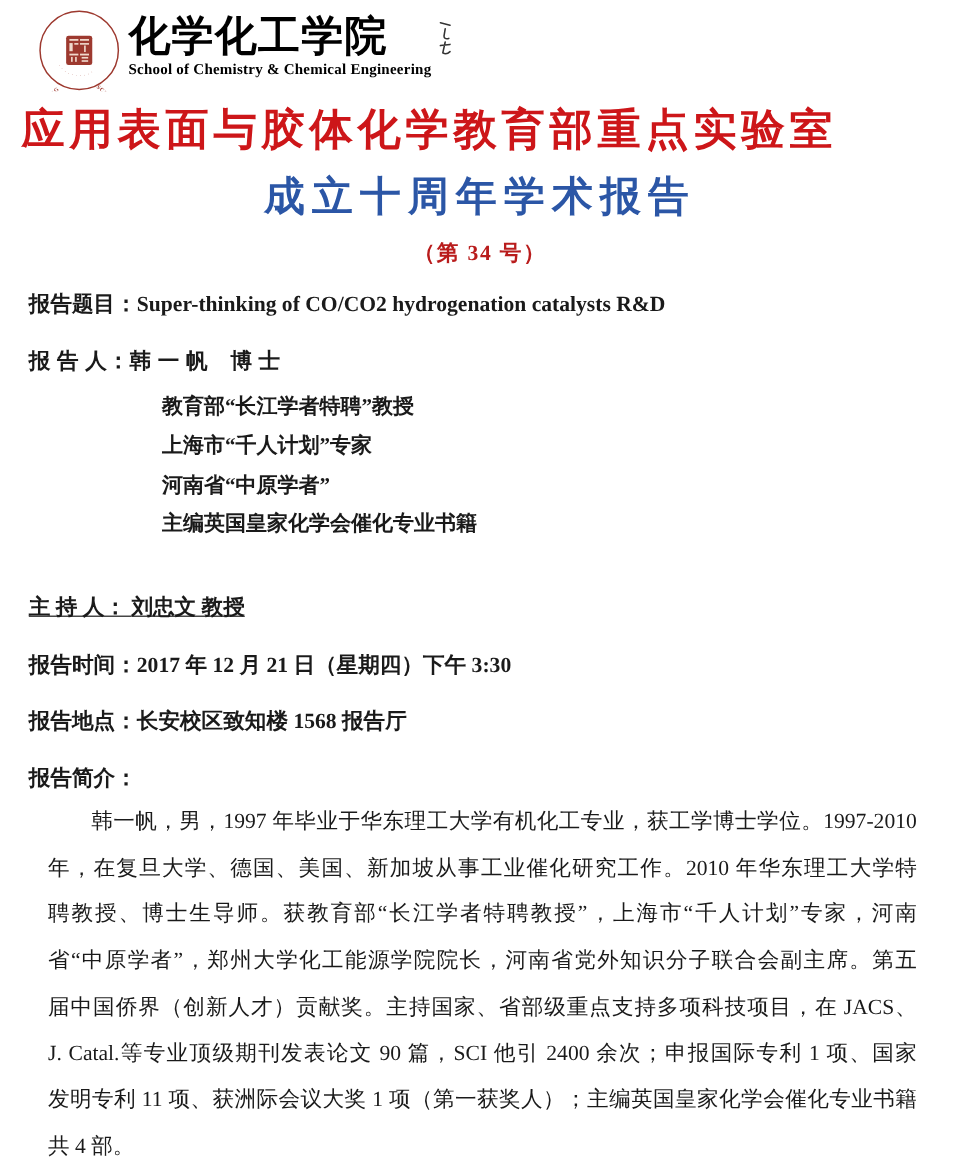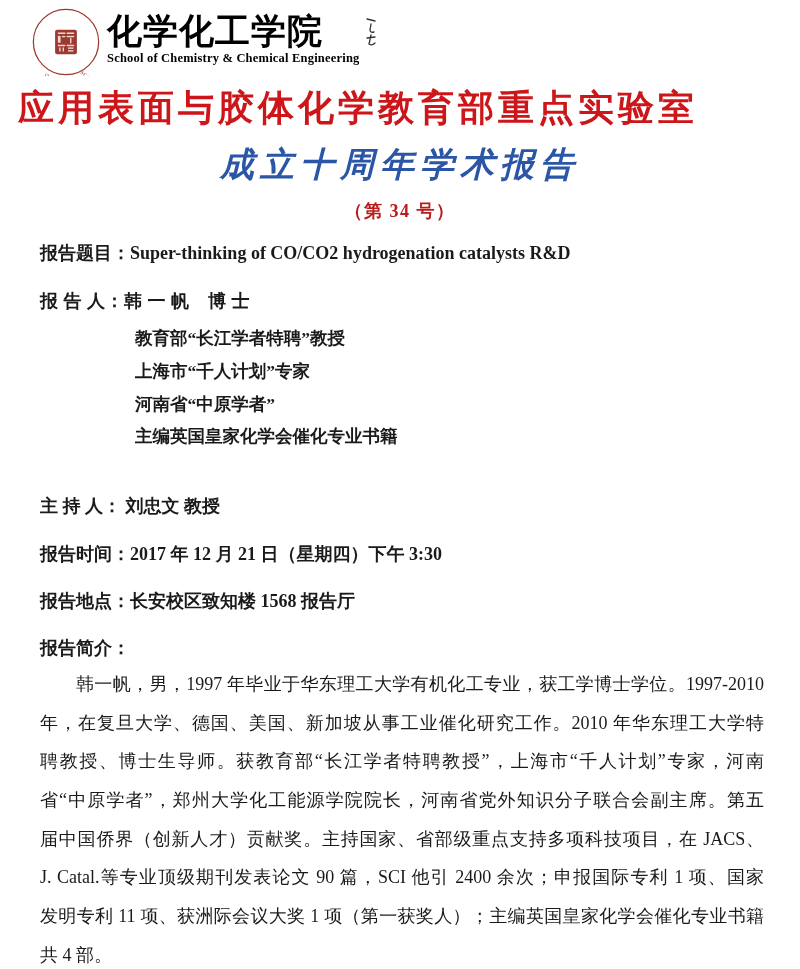--- a/index.html
+++ b/index.html
@@ -23,33 +23,33 @@
   .sig-mark { width:16px; height:36px; margin-left:4px; margin-top:6px; }
   
   .title-red {
     position:absolute; top:90px; left:0; width:716px; text-align:center;
     font-family:"Liberation Sans","DejaVu Sans",sans-serif;
     font-weight:bold; font-size:36px; letter-spacing:4px; color:var(--title-red); line-height:1;
   }
   .title-blue {
     position:absolute; top:147px; left:0; width:800px; text-align:center;
     font-family:"Liberation Sans","DejaVu Sans",sans-serif;
-    font-weight:bold; font-size:34px; letter-spacing:6px; color:var(--title-blue); line-height:1;font-style:italic;
+    font-weight:bold; font-size:34px; letter-spacing:6px; color:var(--title-blue); line-height:1;
   }
   .issue-no {
     position:absolute; top:201px; left:0; width:800px; text-align:center;
     font-weight:bold; font-size:18px; letter-spacing:1.5px; color:#b91c1c; line-height:1.2;
   }
   
-  .row { position:absolute; left:40px; right:36px; font-size:18px; font-weight:bold; line-height:1.25; white-space:nowrap; }
+  .row { position:absolute; left:24px; right:36px; font-size:18px; font-weight:bold; line-height:1.25; white-space:nowrap; }
   .row .label { font-weight:bold; }
   .row .value { font-weight:bold; }
   #row-title    { top:242px; }
   #row-speaker  { top:290px; letter-spacing:0.5px; }
-  #row-host     { top:495px; }
+  #row-host     { top:495px;text-decoration:underline; }
   #row-time     { top:543px; }
   #row-location { top:590px; }
   #row-intro    { top:637px; }
   .speaker-titles {
     position:absolute; left:135px; top:322px;
     font-size:17.5px; font-weight:bold; line-height:32.8px; white-space:nowrap;
   }
   
   .abstract { position:absolute; left:40px; right:36px; top:665px; font-size:18px; }
   .abs-line {

